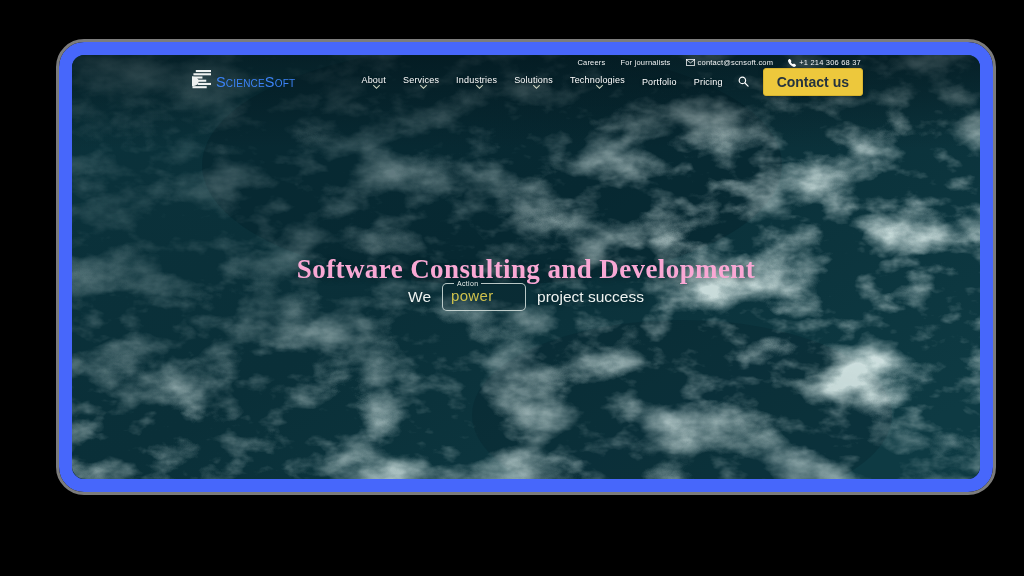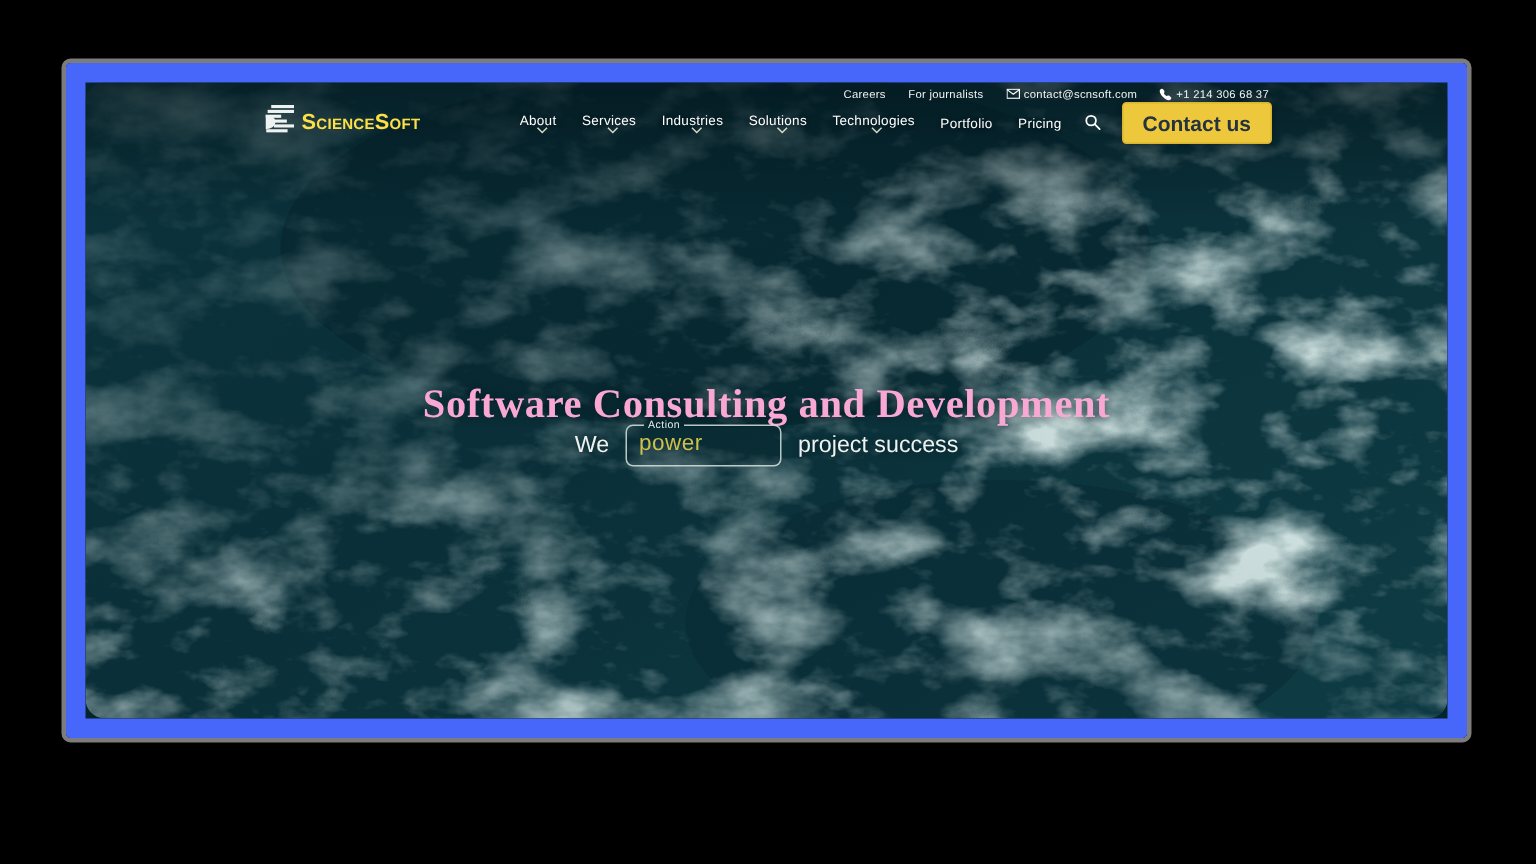--- a/index.html
+++ b/index.html
@@ -2,22 +2,22 @@
 <html><head>
 <meta charset="utf-8">
 <style>
   html,body{margin:0;padding:0;}
   body{
     width:1024px;height:576px;background:#000;position:relative;overflow:hidden;
     font-family:"Liberation Sans",sans-serif;
   }
   
   .frame{
-    position:absolute;left:44px;top:42px;width:934px;height:450px;box-sizing:border-box;
-    border:13px solid #4767fb;border-radius:3px;outline:3px solid #7c7c7c;
+    position:absolute;left:59px;top:42px;width:934px;height:450px;box-sizing:border-box;
+    border:13px solid #4767fb;border-radius:25px;outline:3px solid #7c7c7c;
     background:#06242b;
   }
   .screen{position:absolute;inset:0;border-radius:13px;overflow:hidden;}
   .ocean{position:absolute;inset:0;width:100%;height:100%;display:block;}
   .content{position:absolute;inset:0;}
 
   
   .topbar{
     position:absolute;top:1px;right:119px;height:13px;
     display:flex;align-items:center;gap:15px;
@@ -26,22 +26,22 @@
   .topbar .tb-item{display:flex;align-items:center;gap:3px;cursor:pointer;white-space:nowrap;}
   .tb-icon{display:inline-flex;align-items:center;}
 
   
   .header{
     position:absolute;top:13px;left:120px;right:117px;height:27px;
     display:flex;align-items:center;color:#fff;
   }
   .logo{display:flex;align-items:center;gap:5px;cursor:pointer;}
   .logo-text{
-    font-size:14.5px;font-weight:700;font-variant:small-caps;
-    letter-spacing:.2px;color:#fde047;
+    font-size:14.5px;font-weight:400;font-variant:small-caps;
+    letter-spacing:.2px;color:#3b82f6;
   }
   .nav{margin-left:auto;display:flex;align-items:center;gap:17px;}
   .nav-item{
     font-size:9px;letter-spacing:.2px;color:#fff;display:flex;align-items:center;
     cursor:pointer;white-space:nowrap;text-shadow:0 1px 3px rgba(0,15,20,.6);flex-direction:column;
   }
   .chev{
     display:inline-block;width:4px;height:4px;margin-left:5px;margin-top:-2px;
     border-right:1.2px solid rgba(230,235,210,.9);border-bottom:1.2px solid rgba(230,235,210,.9);
     transform:rotate(45deg);
@@ -58,21 +58,21 @@
     position:absolute;left:0;right:0;top:181px;text-align:center;
     font-family:"Liberation Serif",serif;font-size:27px;letter-spacing:.4px;
     color:#f9a8d4;text-shadow:0 1px 6px rgba(0,20,25,.45);
   }
   .hero-sub{
     position:absolute;left:0;right:0;top:225px;
     display:flex;justify-content:center;align-items:flex-start;gap:11px;color:#eef3f1;
   }
   .sub-word{font-size:15.5px;margin-top:8px;text-shadow:0 1px 4px rgba(0,20,25,.5);}
   .action-box{
-    width:104px;box-sizing:border-box;margin:0;
+    width:84px;box-sizing:border-box;margin:0;
     border:1px solid rgba(216,228,225,.85);border-radius:5px;
     padding:0 8px 5px;background:rgba(8,32,38,.25);
   }
   .action-box legend{
     font-size:7px;color:#e6edea;padding:0 3px;margin-left:3px;letter-spacing:.3px;
   }
   .action-value{font-size:15px;color:#cdc04c;letter-spacing:.3px;}
 </style>
 </head>
 <body>

